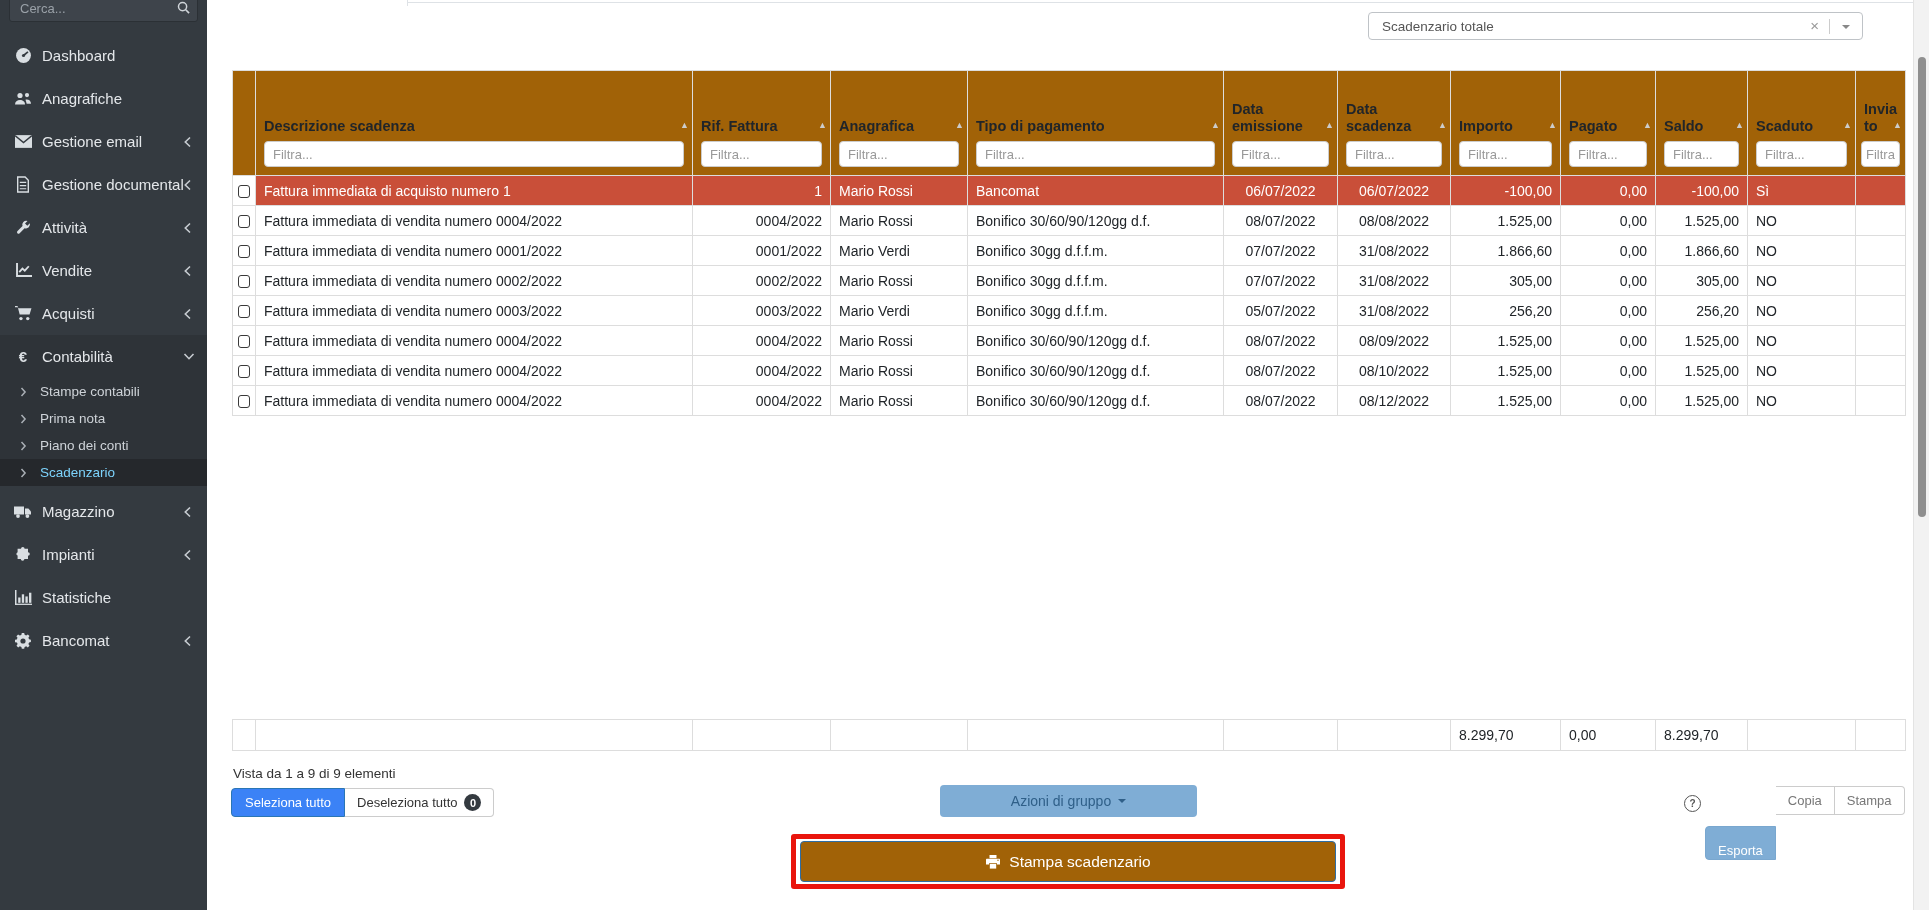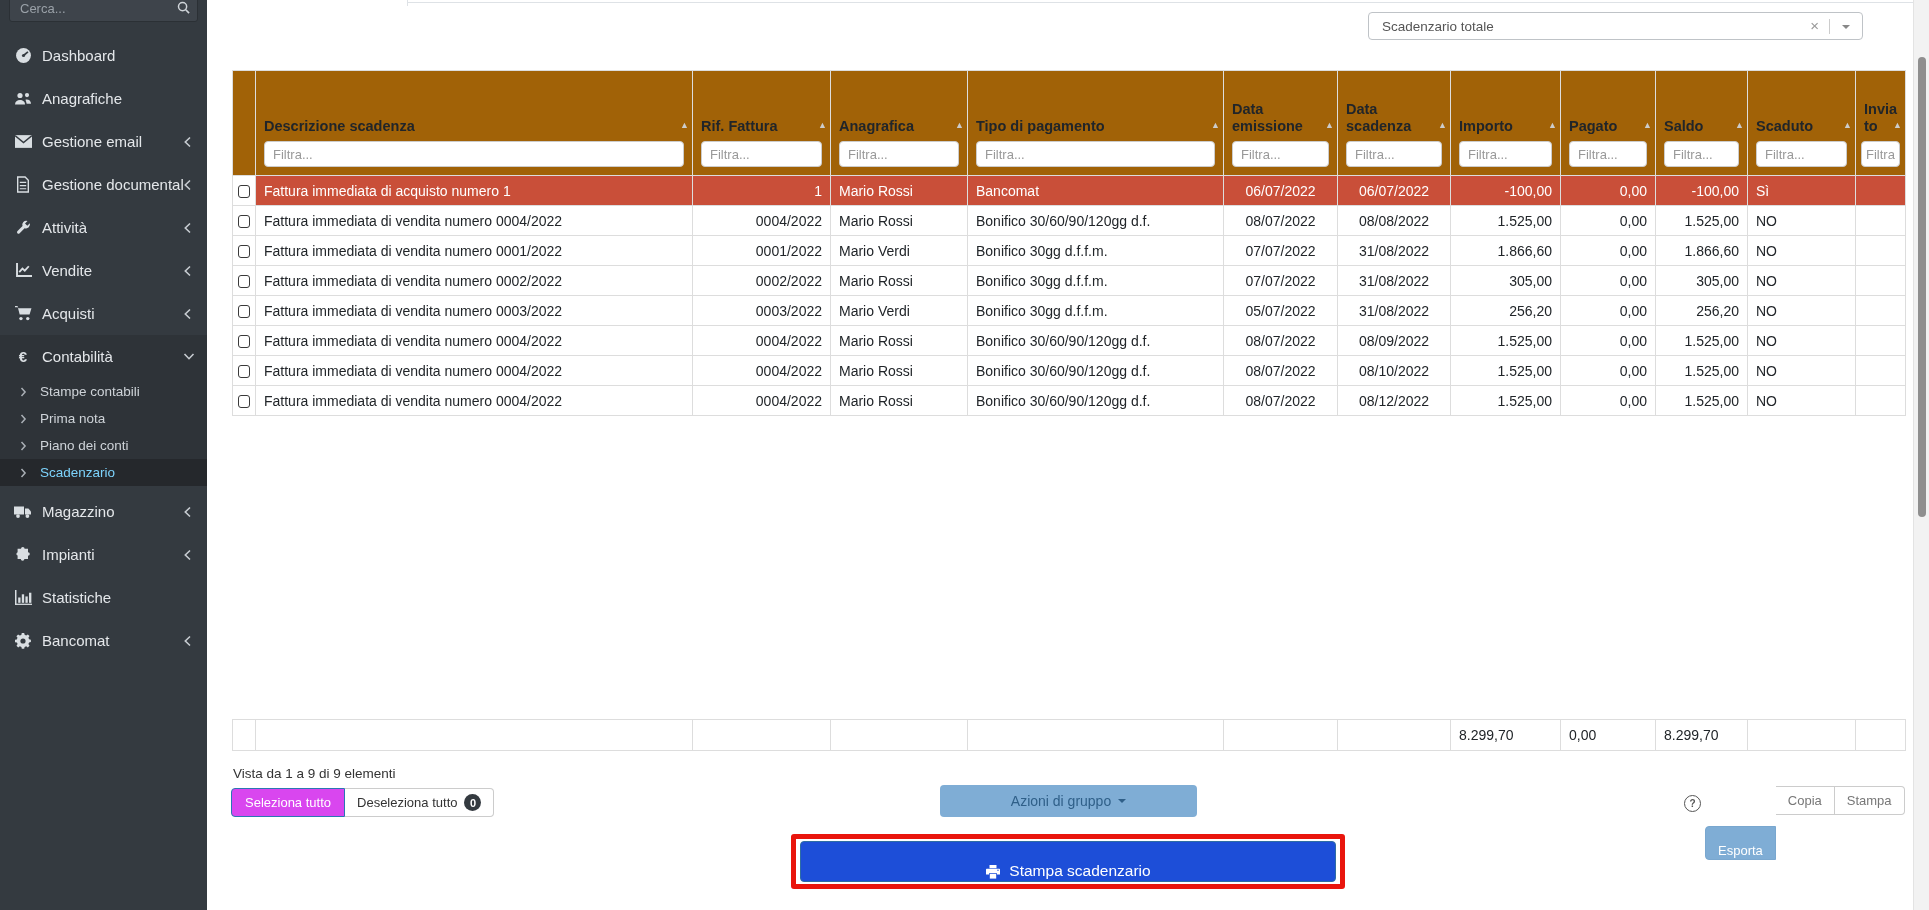--- a/index.html
+++ b/index.html
@@ -58,40 +58,40 @@
   tr.overdue td.cell-check{background:#fff;color:#212529;}
   .rowcheck{appearance:none;-webkit-appearance:none;width:12px;height:13px;border:1.5px solid #3a3a3a;
     border-radius:3px;background:#fff;vertical-align:middle;margin:0;cursor:pointer;}
   table.gridfoot{position:absolute;left:232px;top:719px;border-collapse:collapse;table-layout:fixed;
     font-size:14px;color:#212529;}
   .gridfoot td{border:1px solid #ddd;height:31px;padding:0 8px;box-sizing:border-box;}
   
   .info{position:absolute;left:233px;top:766px;font-size:13.5px;color:#333;}
   .select-group{position:absolute;left:231px;top:788px;display:flex;height:29px;}
   .btn{font-family:inherit;font-size:13px;cursor:pointer;}
-  .btn-selectall{background:#d946ef;color:#fff;border:1px solid #2b76b4;border-radius:4px 0 0 4px;padding:0 13px;}
+  .btn-selectall{background:#3b82f6;color:#fff;border:1px solid #2b76b4;border-radius:4px 0 0 4px;padding:0 13px;}
   .btn-deselectall{background:#fff;color:#333;border:1px solid #ccc;border-left:none;border-radius:0 4px 4px 0;
     padding:0 12px;display:flex;align-items:center;gap:7px;}
   .badge{background:#343a40;color:#fff;width:17px;height:17px;border-radius:50%;font-size:11px;font-weight:bold;
     display:inline-flex;align-items:center;justify-content:center;}
   .btn-group-actions{position:absolute;left:940px;top:785px;width:257px;height:32px;background:#7fadd5;
     color:#2f5f88;border:none;border-radius:4px;font-size:14px;display:flex;align-items:center;
     justify-content:center;gap:7px;}
   .ga-caret{width:0;height:0;border-left:4px solid transparent;border-right:4px solid transparent;
     border-top:4px solid #2f5f88;display:inline-block;}
   .help{position:absolute;left:1684px;top:795px;width:15px;height:15px;border:1px solid #555;border-radius:50%;
     color:#555;font-size:10px;font-weight:bold;display:flex;align-items:center;justify-content:center;cursor:pointer;}
   .export-group{position:absolute;left:1705px;top:786px;display:flex;height:29px;}
   .btn-export{background:#7fadd5;color:#fff;border:1px solid #79a7cf;border-radius:4px 0 0 4px;padding:16px 12px;margin-top:40px;}
   .btn-copy{background:#fff;color:#777;border:1px solid #ccc;border-left:none;padding:0 12px;}
   .btn-print{background:#fff;color:#777;border:1px solid #ccc;border-left:none;border-radius:0 4px 4px 0;padding:0 12px;}
   .annotation{position:absolute;left:791px;top:834px;width:554px;height:55px;border:5px solid #e9150d;
     border-radius:3px;box-sizing:border-box;pointer-events:none;}
-  .btn-print-schedule{position:absolute;left:800px;top:841px;width:536px;height:41px;background:#1d4ed8;
-    color:#fff;border:1px solid #2e6da4;border-radius:4px;font-size:15.5px;display:flex;align-items:flex-end;
+  .btn-print-schedule{position:absolute;left:800px;top:841px;width:536px;height:41px;background:#a16207;
+    color:#fff;border:1px solid #2e6da4;border-radius:4px;font-size:15.5px;display:flex;align-items:center;
     justify-content:center;gap:8px;font-family:inherit;cursor:pointer;}
   
   .vscroll{position:absolute;right:0;top:0;width:15px;height:910px;background:#f2f2f2;border-left:1px solid #e3e3e3;}
   .vthumb{position:absolute;left:4px;top:57px;width:8px;height:460px;background:#8f8f8f;border-radius:4px;}
 </style>
 </head>
 <body>
 
 <aside class="sidebar">
   <div class="search-wrap">

